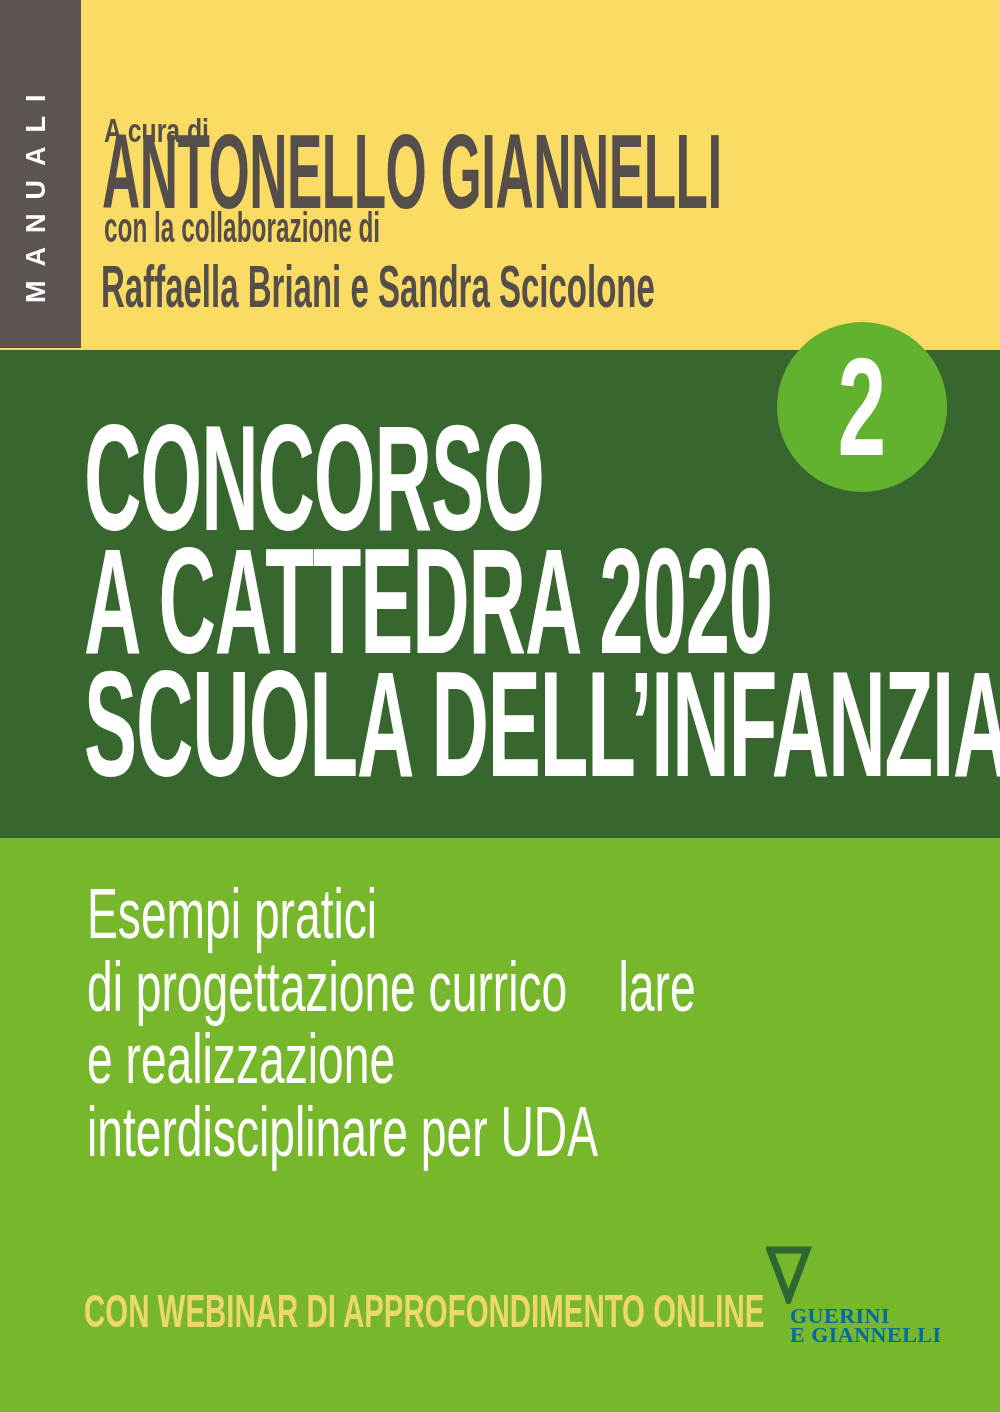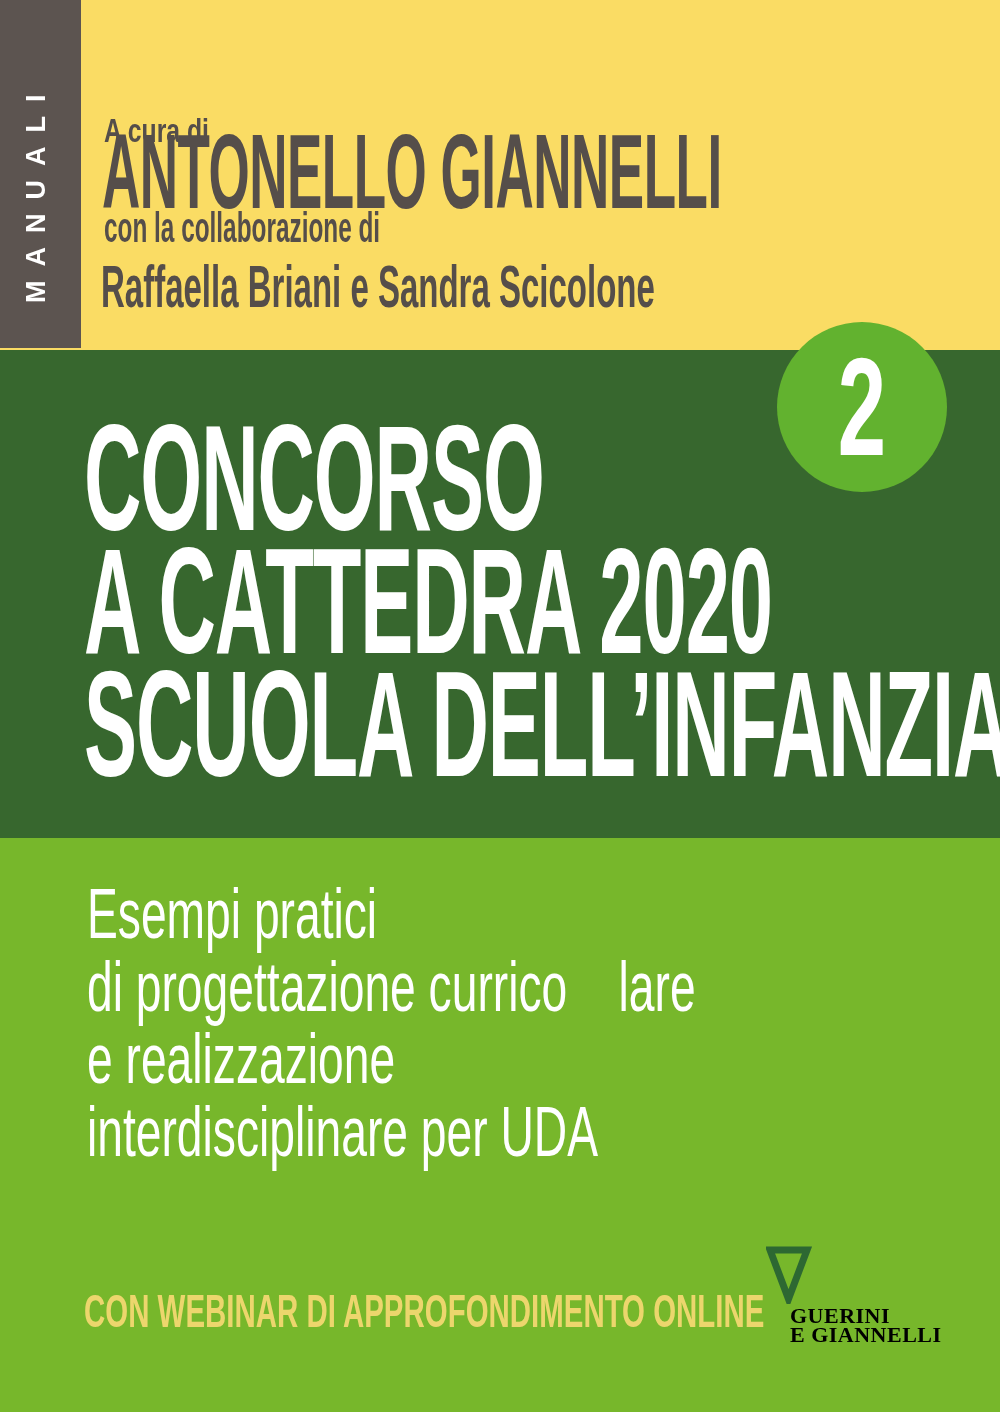--- a/index.html
+++ b/index.html
@@ -59,21 +59,21 @@
   
   .webinar{position:absolute;left:84px;top:1288px;font-size:46px;font-weight:bold;line-height:46px;color:#ecd66d;z-index:2;}
   .webinar .cond{transform:scaleX(0.64);}
 
   
   .pub-logo{position:absolute;left:766px;top:1246px;z-index:2;}
   .pub-triangle{display:block;}
   .pub-name{
     position:absolute;left:24px;top:60px;width:200px;
     font-family:"Liberation Serif","DejaVu Serif",serif;
-    font-weight:bold;font-size:22px;line-height:19px;letter-spacing:0.5px;color:#000000;
+    font-weight:bold;font-size:22px;line-height:19px;letter-spacing:0.5px;color:#0369a1;
   }
 </style>
 </head>
 <body>
 
 <div class="cover">
 
   <div class="band band-yellow"></div>
   <div class="band band-dark"></div>
   <div class="band band-light"></div>

